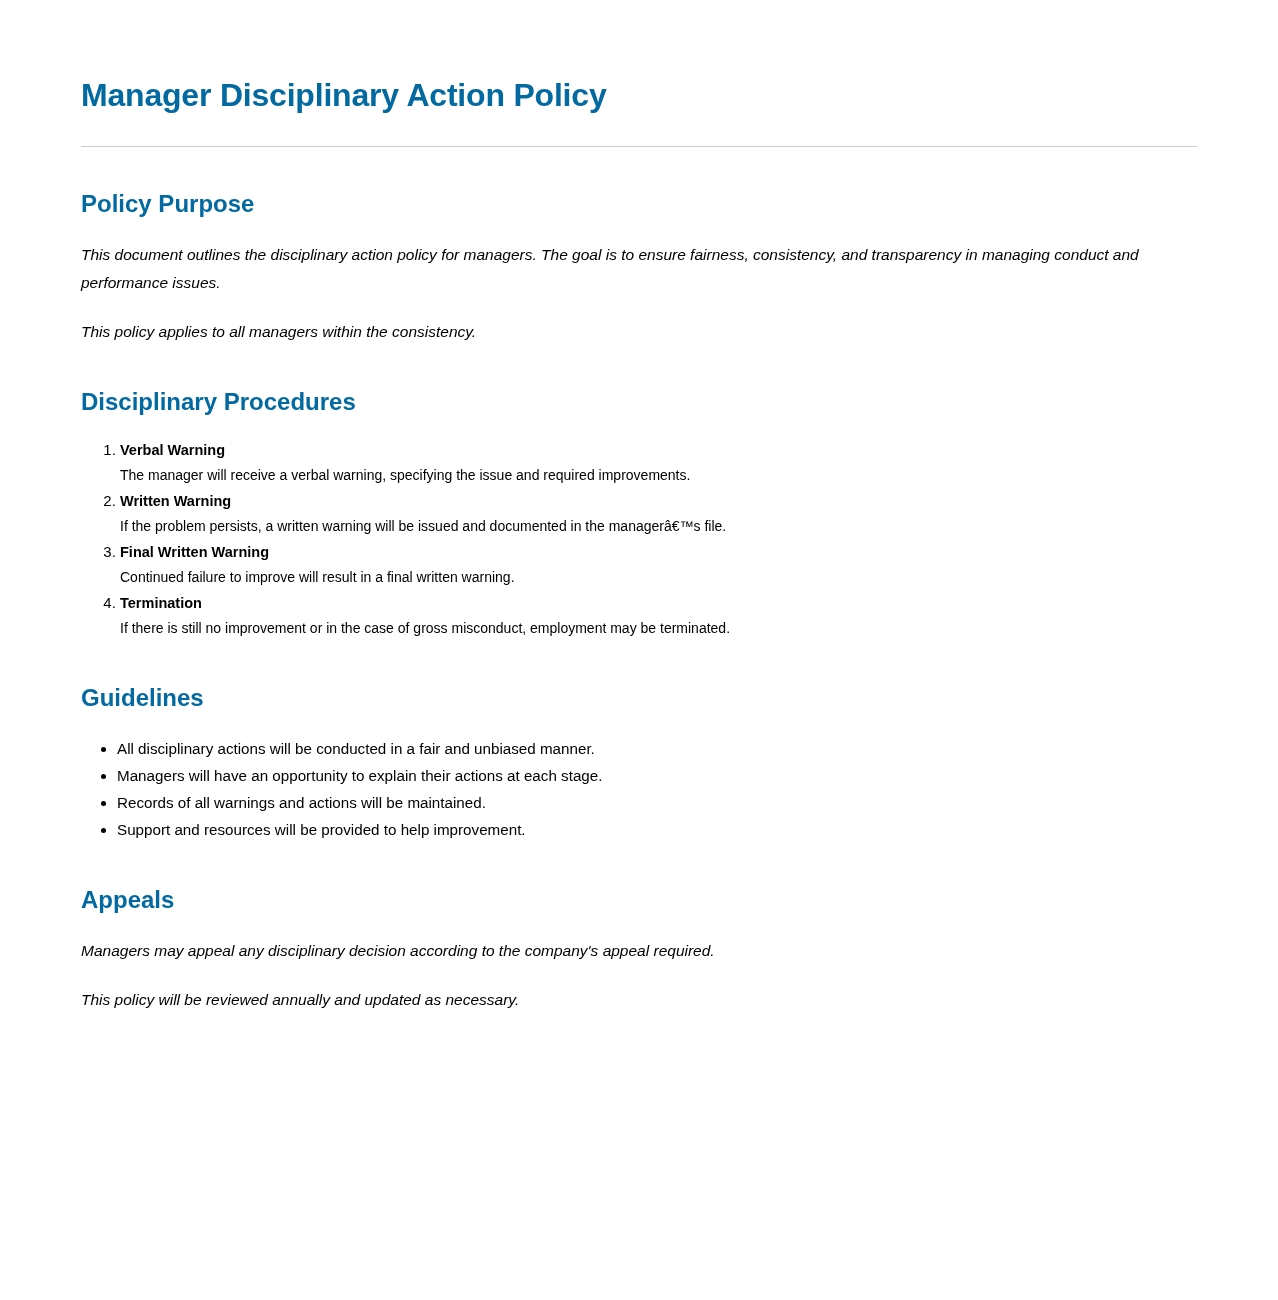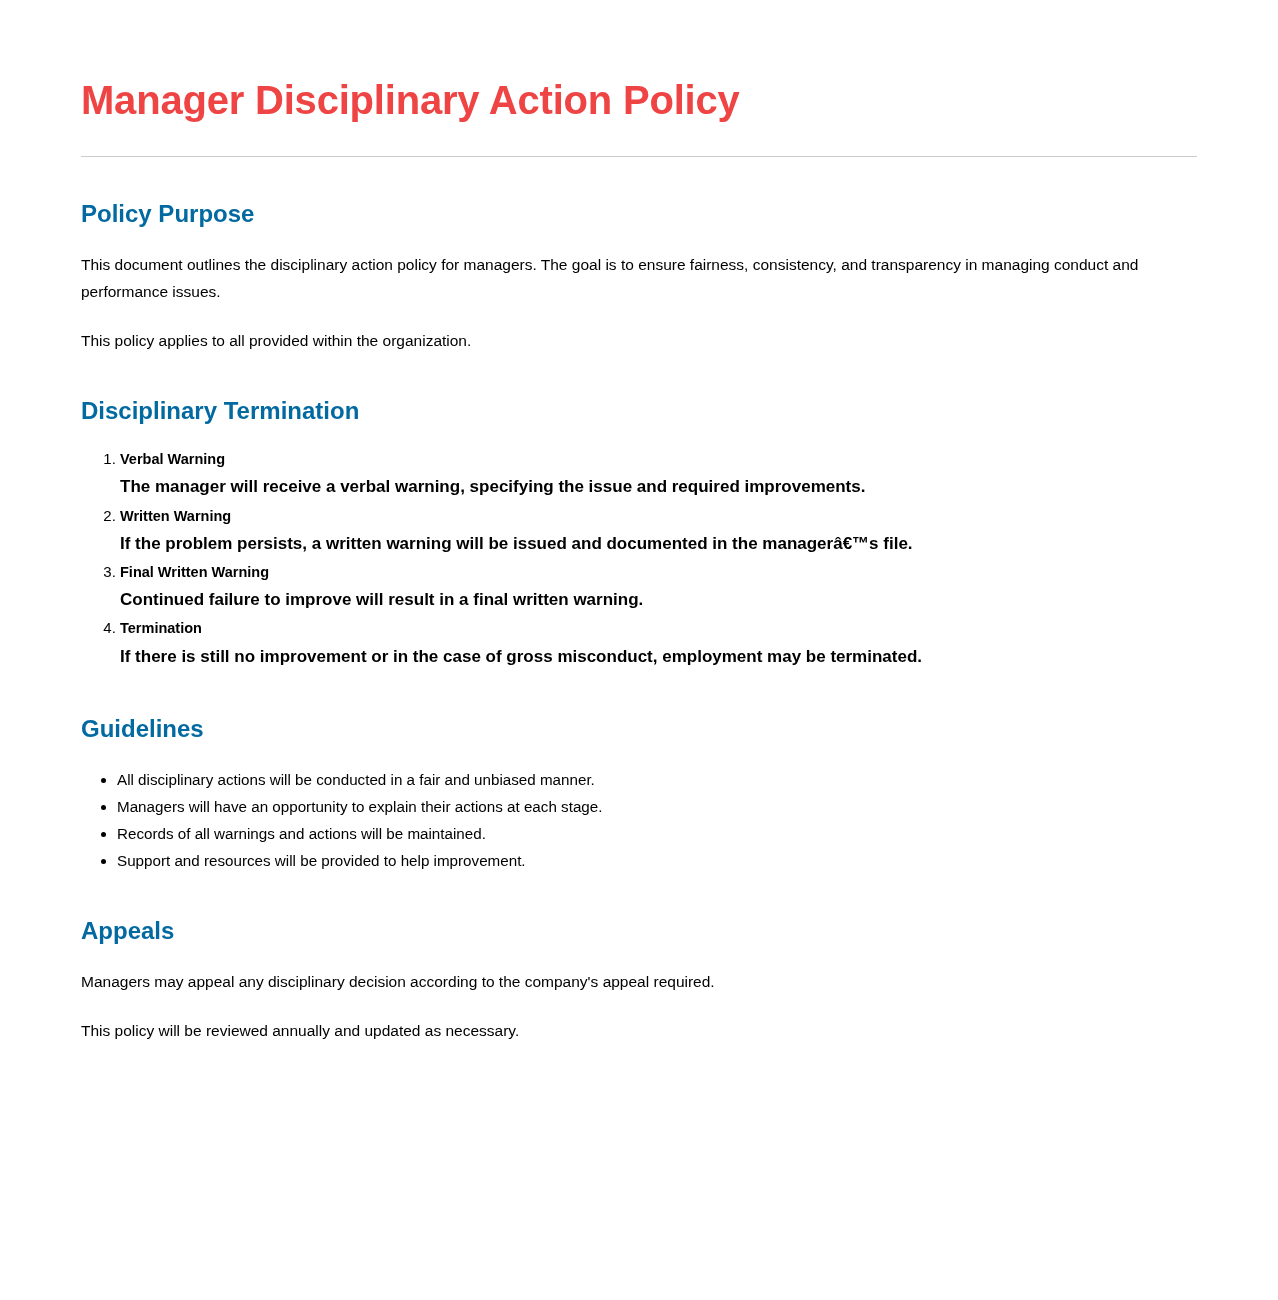--- a/index.html
+++ b/index.html
@@ -14,26 +14,26 @@
     font-family: "Liberation Sans", sans-serif;
     color: #000000;
     -webkit-font-smoothing: none;
   }
   .page {
     padding: 40px 81px 0 81px;
     box-sizing: border-box;
     width: 1278px;
   }
   .doc-title {
-    font-size: 40px;
+    font-size: 32px;
     font-weight: bold;
     line-height: 1.2;
     margin: 36px 0 0 0;
     letter-spacing: -0.2px;
-    color: #ef4444;
+    color: #0369a1;
   }
   .title-rule {
     border: none;
     border-top: 1px solid #cccccc;
     margin: 32px 0 0 0;
     height: 0;
     width: 1116px;
   }
   .section {
     margin: 0;
@@ -44,41 +44,42 @@
     line-height: 1.25;
     margin: 42px 0 0 0;
     color: #0369a1;
   }
   .body-text {
     font-size: 15.5px;
     line-height: 1.75;
     margin: 22px 0 0 0;
     color: #000;
     max-width: 1095px;
+    font-style: italic;
   }
   ol.procedures {
     margin: 20px 0 0 0;
     padding-left: 39px;
     font-size: 15px;
     line-height: 1.45;
   }
   ol.procedures > li {
     margin: 0 0 0 0;
     padding: 0;
     line-height: 1.75;
   }
   ol.procedures > li .step-title {
     font-weight: bold;
     font-size: 14.5px;
     display: block;
     line-height: 1.8;
   }
   ol.procedures > li .step-desc {
-    font-weight: bold;
-    font-size: 17px;
+    font-weight: normal;
+    font-size: 14px;
     display: block;
     line-height: 1.78;
   }
   ul.guidelines {
     margin: 22px 0 0 0;
     padding-left: 36px;
     font-size: 15.2px;
     line-height: 1.78;
   }
   ul.guidelines > li {
@@ -98,25 +99,25 @@
   <h1 class="doc-title">Manager Disciplinary Action Policy</h1>
 
   <hr class="title-rule">
 
   <section class="section">
     <h2 class="section-heading">Policy Purpose</h2>
     <p class="body-text">This document outlines the disciplinary action policy for managers. The goal is to ensure fairness, consistency, and transparency in managing conduct and performance issues.</p>
   </section>
 
   <section class="section">
-    <p class="body-text">This policy applies to all provided within the organization.</p>
+    <p class="body-text">This policy applies to all managers within the consistency.</p>
   </section>
 
   <section class="section">
-    <h2 class="section-heading">Disciplinary Termination</h2>
+    <h2 class="section-heading">Disciplinary Procedures</h2>
     <ol class="procedures">
       <li>
         <span class="step-title">Verbal Warning</span>
         <span class="step-desc">The manager will receive a verbal warning, specifying the issue and required improvements.</span>
       </li>
       <li>
         <span class="step-title">Written Warning</span>
         <span class="step-desc">If the problem persists, a written warning will be issued and documented in the managerâ€™s file.</span>
       </li>
       <li>

